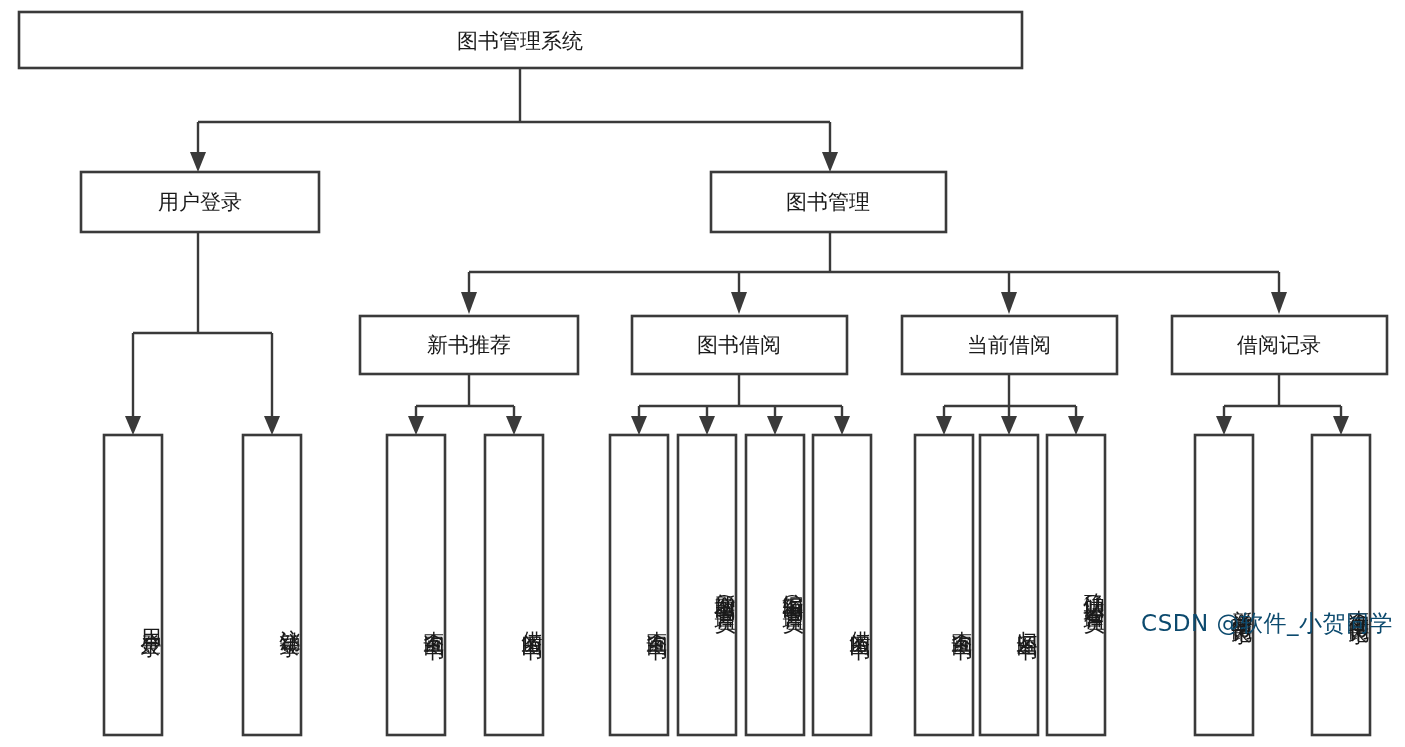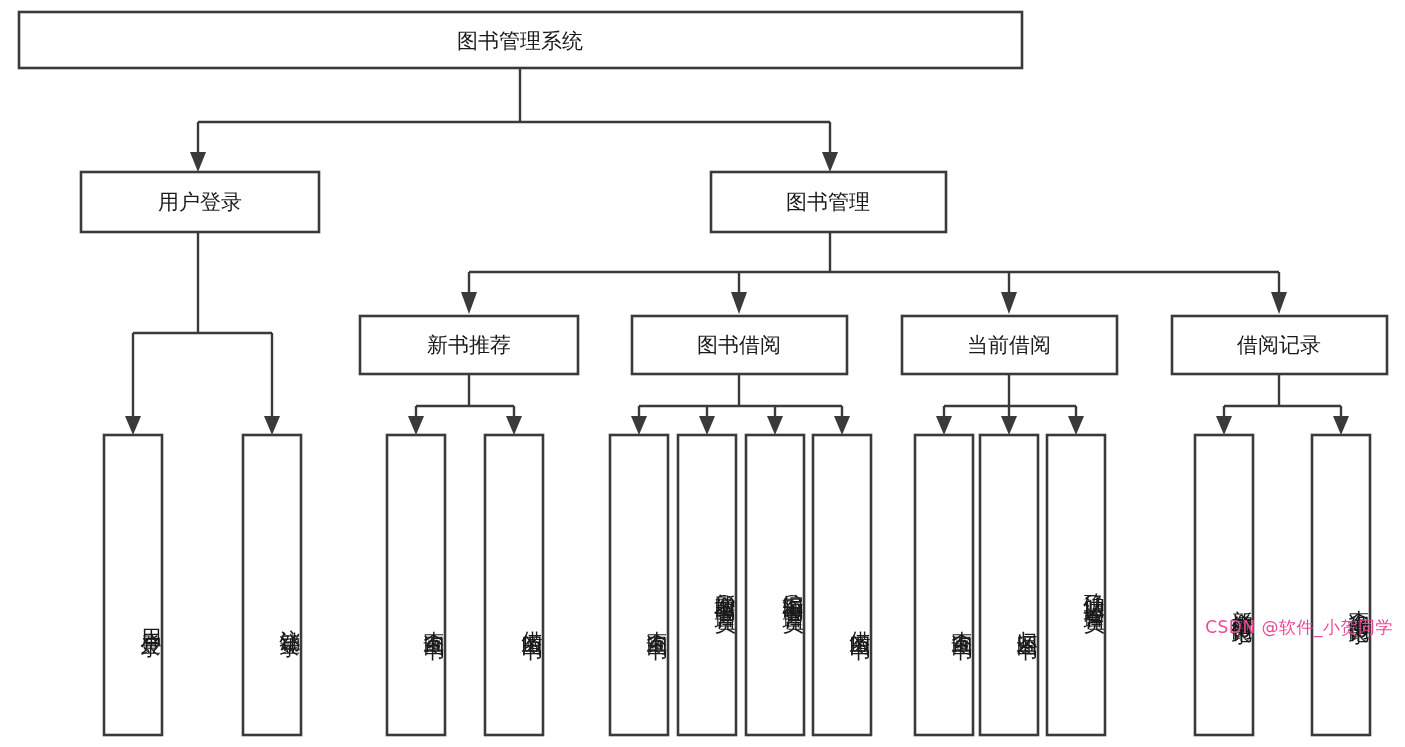--- a/index.html
+++ b/index.html
@@ -62,22 +62,22 @@
     align-items: flex-start;
     justify-content: center;
     white-space: nowrap;
     pointer-events: none;
   }
   .watermark {
     position: absolute;
     right: 12px;
     bottom: 6px;
     font-family: "DejaVu Sans", "Liberation Sans", sans-serif;
-    font-size: 17px;
-    color: #ec4899;
+    font-size: 23px;
+    color: #0c4a6e;
     white-space: nowrap;
     letter-spacing: 0.5px;
   }
 </style>
 </head>
 <body>
 
 <div id="diagram-root">
 
   <svg class="canvas" viewBox="0 0 1405 747">

